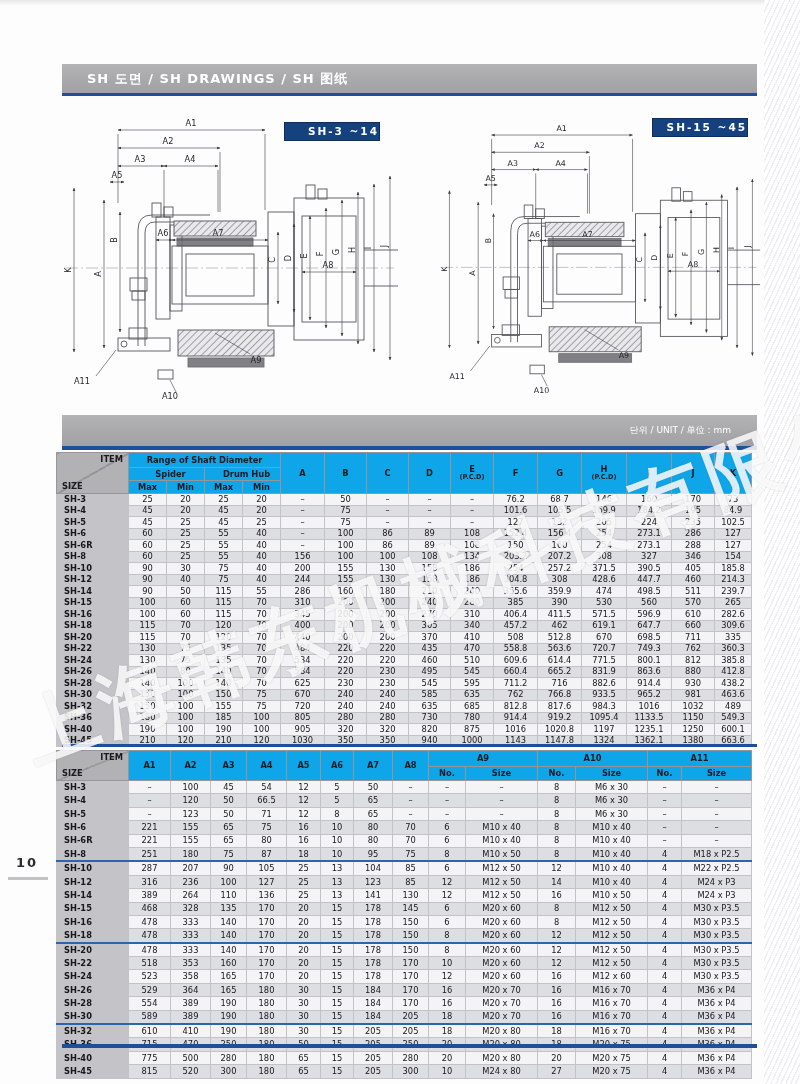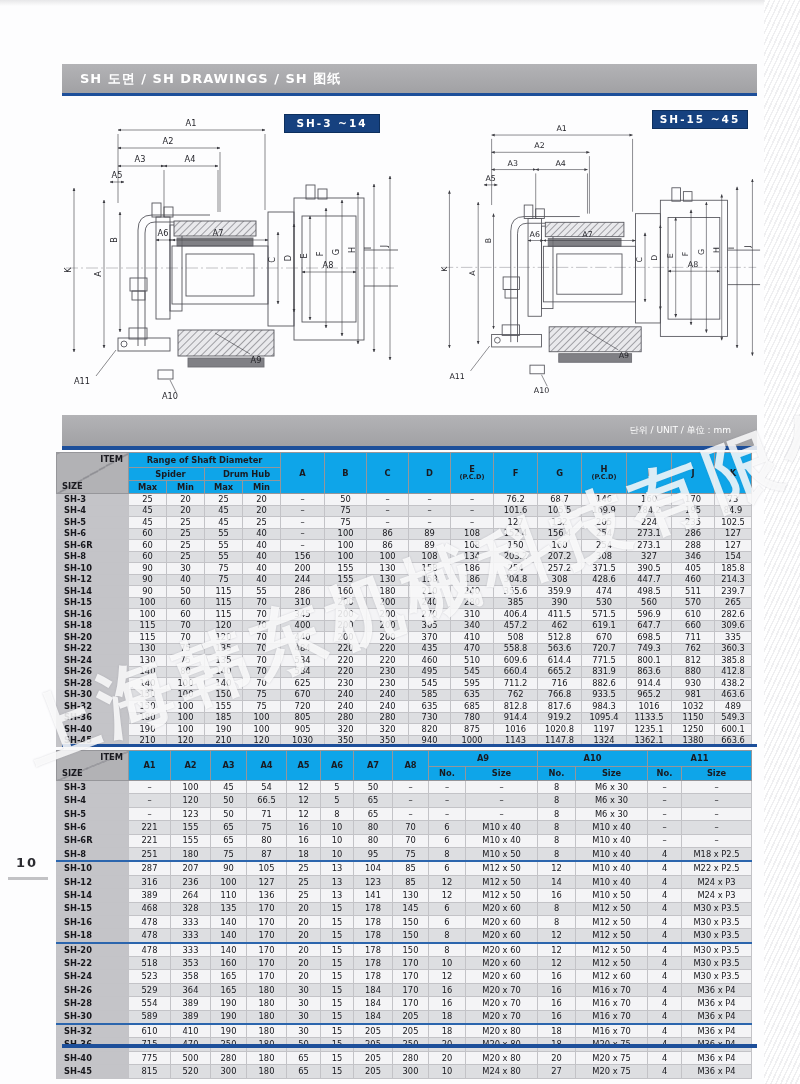--- a/index.html
+++ b/index.html
@@ -6,30 +6,30 @@
   body{
     width:800px;height:1084px;position:relative;background:#fdfdfe;
     font-family:"DejaVu Sans","Liberation Sans",sans-serif;overflow:hidden;color:#17171c;
   }
   .page-edge-top{position:absolute;top:0;left:0;width:800px;height:6px;
     background:linear-gradient(#e7e7e9,#fdfdfe);}
   .page-edge-right{position:absolute;top:0;right:0;width:36px;height:1084px;
     background:repeating-linear-gradient(115deg,#efeff1 0 1.5px,#fff 1.5px 4.5px);}
   .bar{position:absolute;left:62px;width:695px;background:linear-gradient(#b3b3b6,#a1a1a4);
     color:#fff;font-weight:bold;box-sizing:border-box;}
-  .bar1{top:64px;height:29px;font-size:13px;line-height:29px;padding-left:18px;letter-spacing:1px;}
+  .bar1{top:64px;height:29px;font-size:13px;line-height:29px;padding-left:25px;letter-spacing:1px;}
   .bar2{top:415px;height:31px;font-size:13px;line-height:31px;padding-left:13px;letter-spacing:1px;}
   .bar2 .unit{float:right;font-size:9px;font-weight:normal;margin-right:26px;letter-spacing:0;}
   .rule{position:absolute;left:62px;width:695px;background:#1d4f9a;}
   .rule1{top:93px;height:3px;}
   .rule2{top:446px;height:4px;}
   .rule3{top:744px;height:3px;}
   .rule4{top:1044px;height:4px;}
   .badge{position:absolute;background:#16417f;border:1px solid #0d2f5d;color:#fff;
-    font-weight:bold;font-size:10.5px;line-height:17px;text-align:center;width:94px;letter-spacing:2px;}
+    font-weight:bold;font-size:10.5px;line-height:17px;text-align:right;width:94px;letter-spacing:2px;margin-top:8px;}
   .badge-left{left:284px;top:114px;}
   .badge-right{left:652px;top:110px;}
   .drawing{position:absolute;top:100px;}
   .drawing-left{left:60px;}
   .drawing-right{left:436px;}
   .pageno{position:absolute;left:16px;top:855px;font-size:13px;font-weight:bold;
     letter-spacing:2px;color:#2b2b30;}
   .pageno-rule{position:absolute;left:8px;top:877px;width:40px;height:3px;background:#c2c2c5;}
   .watermark{position:absolute;left:26px;top:690px;transform-origin:left center;
     transform:rotate(-20.5deg);font-size:74px;font-weight:bold;white-space:nowrap;

